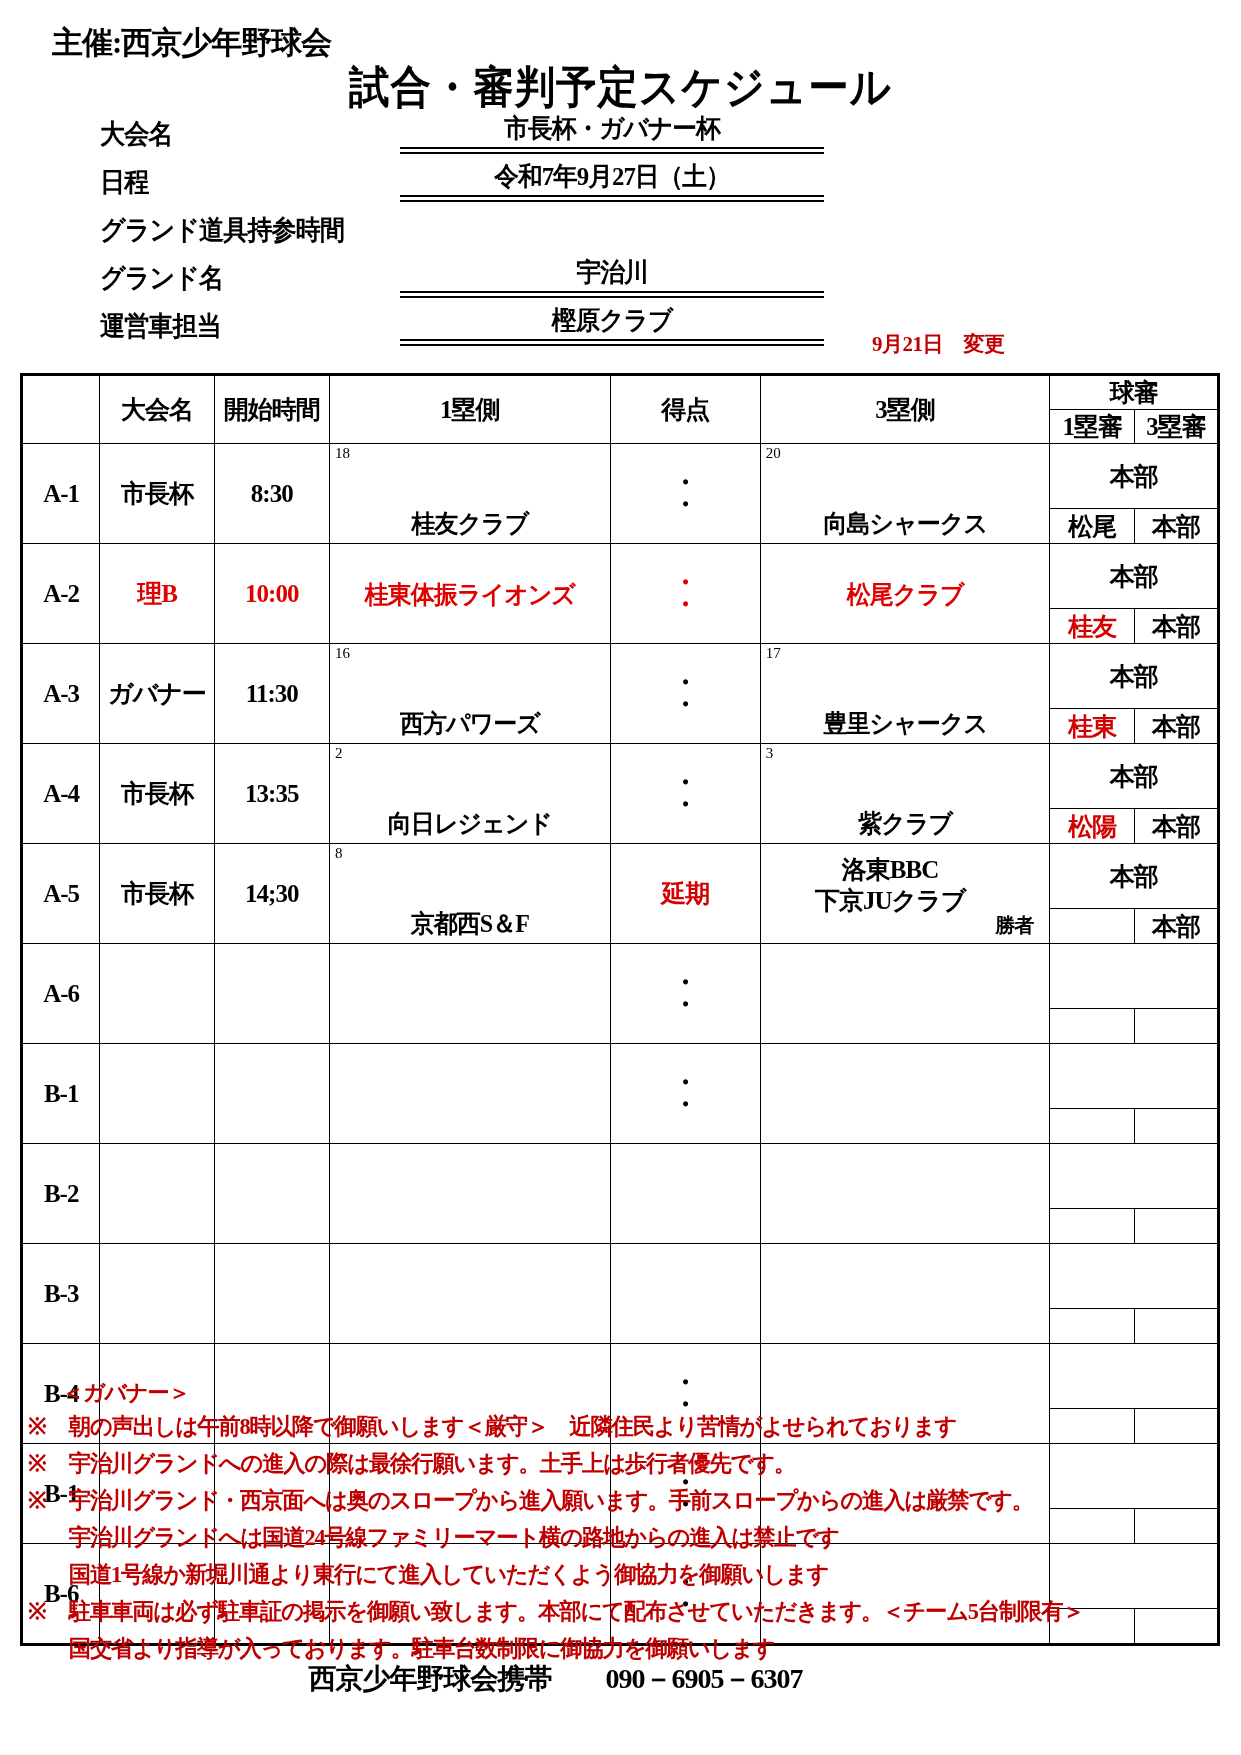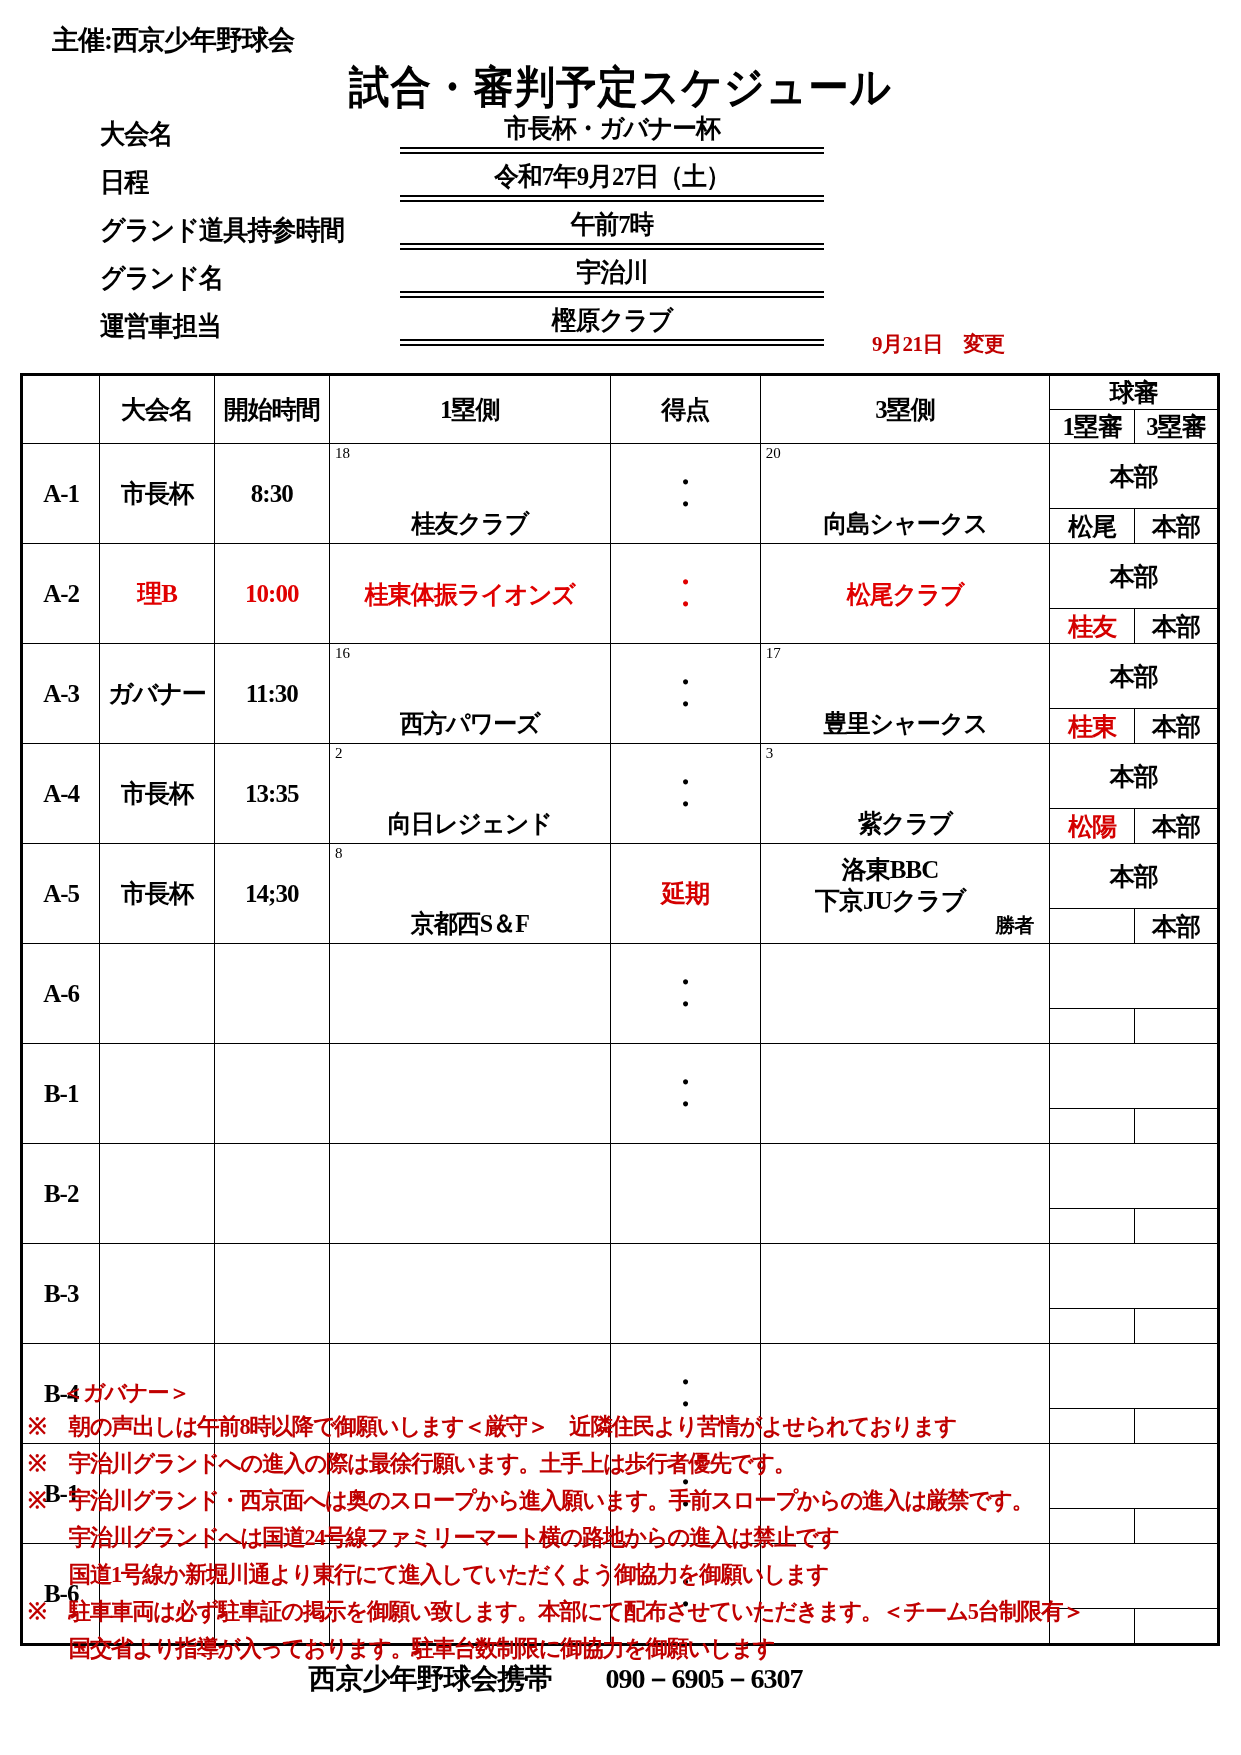--- a/index.html
+++ b/index.html
@@ -15,21 +15,21 @@
     position: relative;
     overflow: hidden;
   }
 
   .page { position: relative; width: 1241px; height: 1755px; }
 
   
   .host {
     position: absolute;
     left: 52px; top: 22px;
-    font-size: 27px;
+    font-size: 31px;
     font-weight: bold;
     letter-spacing: -1px;
     white-space: nowrap;
   }
   .doc-title {
     position: absolute;
     left: 0; right: 0; top: 58px;
     text-align: center;
     font-size: 44px;
     font-weight: bold;
@@ -251,24 +251,20 @@
     </div>
     <div class="field-row">
       <div class="field-label">日程</div>
       <div class="field-value-wrap">
         <div class="field-value">令和7年9月27日（土）</div>
         <div class="dbl-rule"></div>
       </div>
     </div>
     <div class="field-row">
       <div class="field-label">グランド道具持参時間</div>
-      <div class="field-value-wrap">
-        <div class="field-value">午前7時</div>
-        <div class="dbl-rule"></div>
-      </div>
     </div>
     <div class="field-row">
       <div class="field-label">グランド名</div>
       <div class="field-value-wrap">
         <div class="field-value">宇治川</div>
         <div class="dbl-rule"></div>
       </div>
     </div>
     <div class="field-row">
       <div class="field-label">運営車担当</div>

